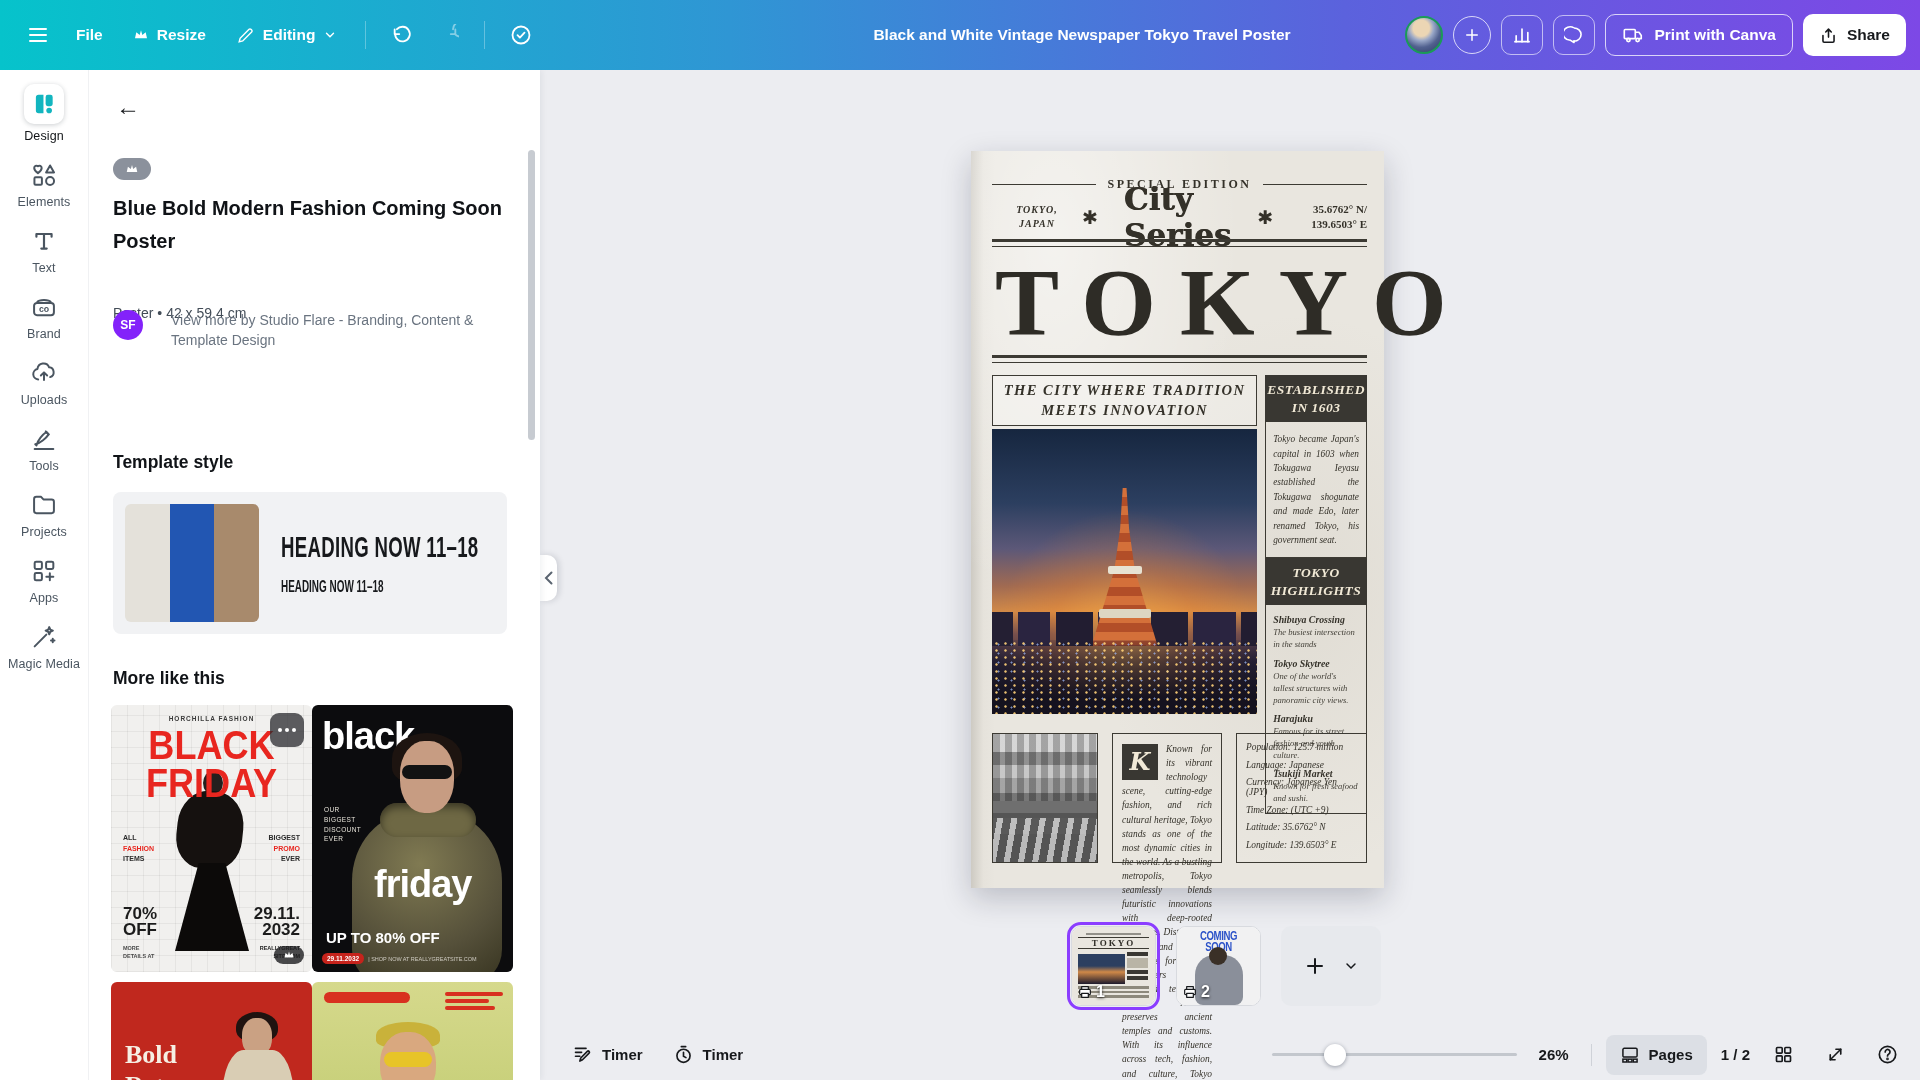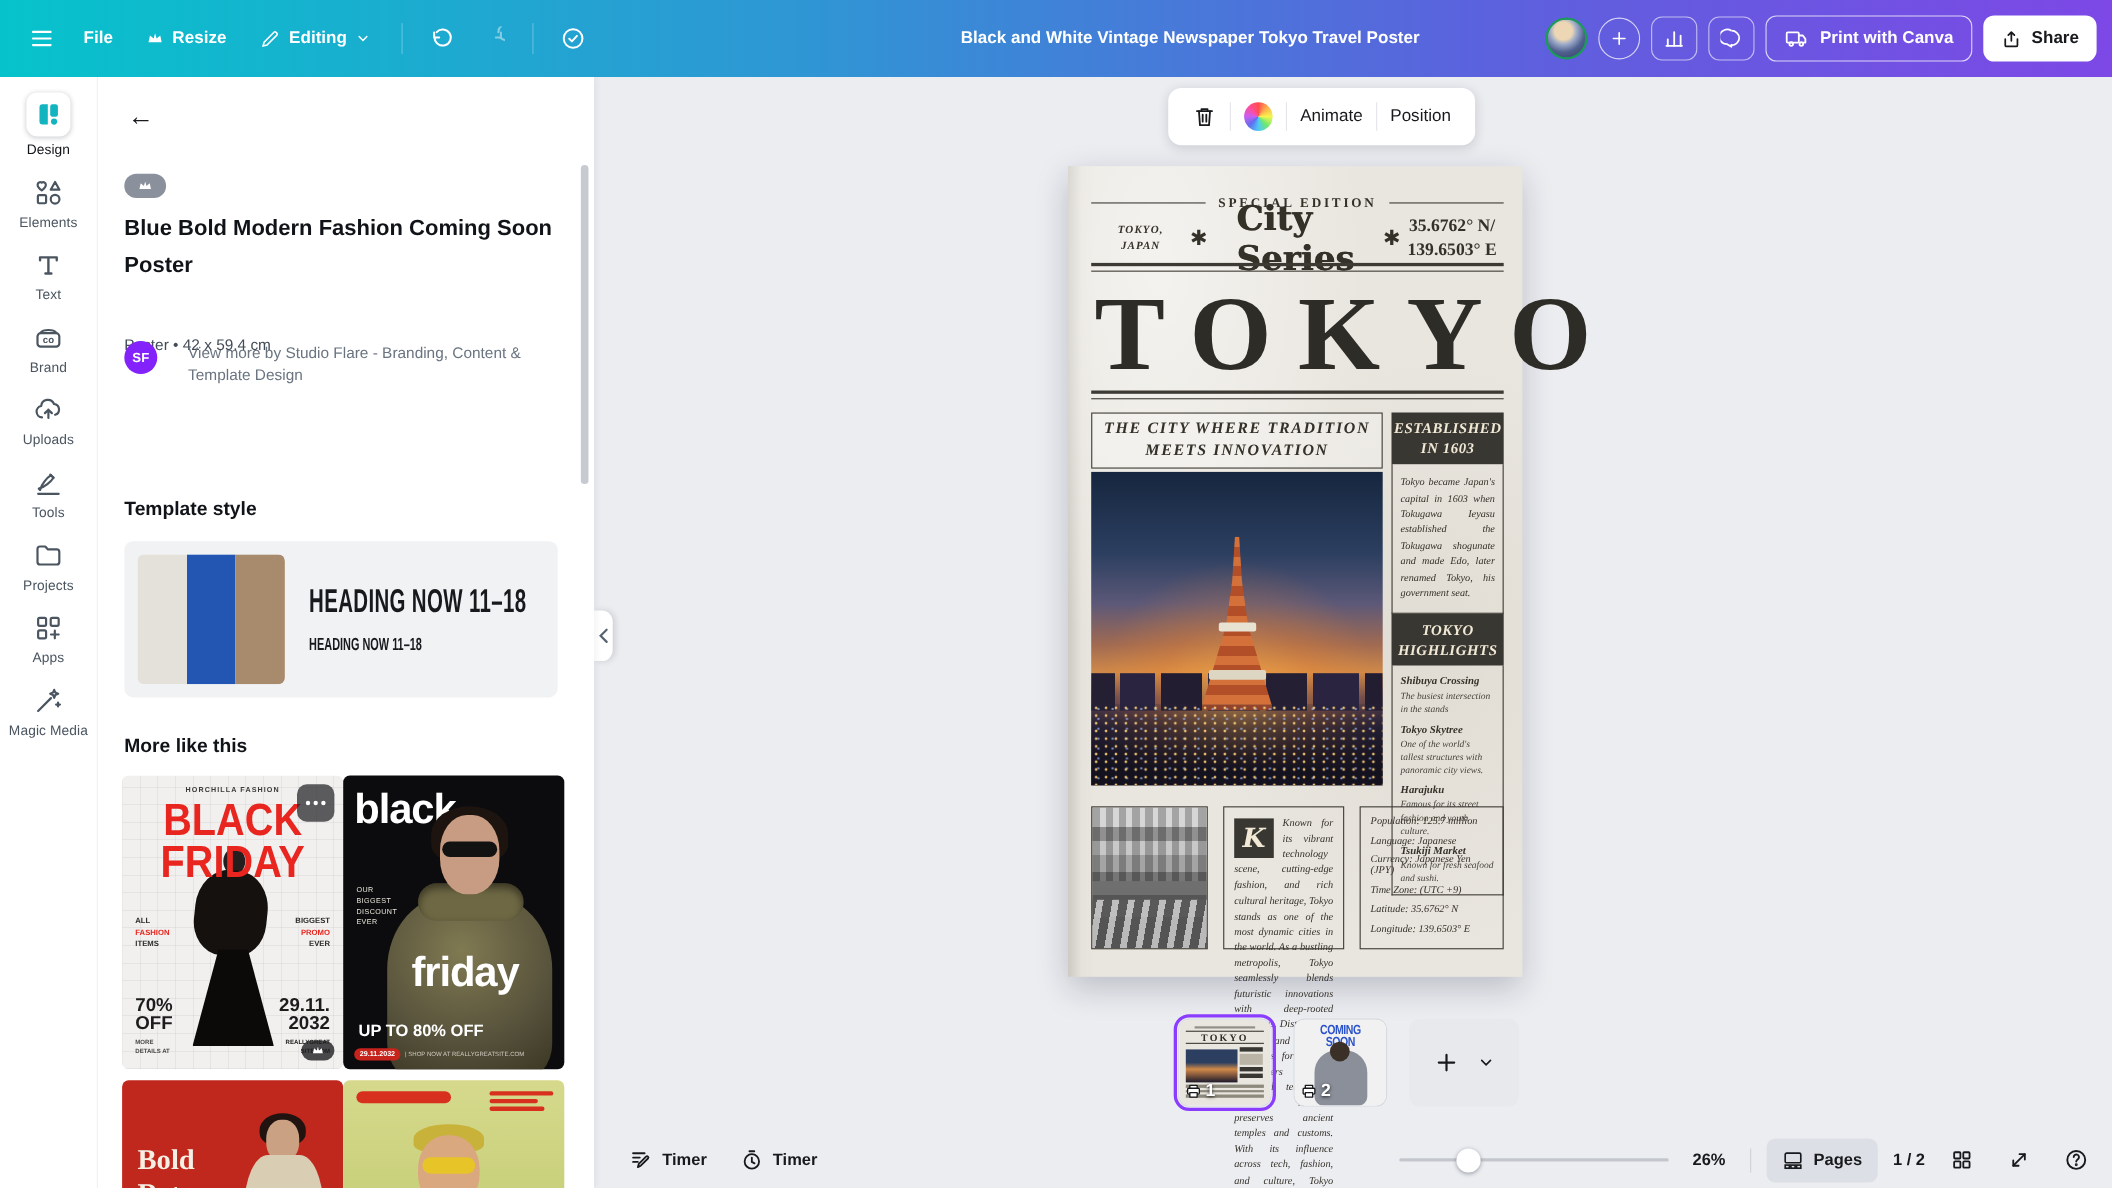--- a/index.html
+++ b/index.html
@@ -169,21 +169,21 @@
   .p-kicker-row .rule { flex:1; height:1.6px; background:#3c3a33; }
   .p-kicker { font-size:12px; font-weight:700; letter-spacing:2.5px; }
   .p-masthead { position:absolute; left:21px; right:17px; top:44px; height:44px;
     display:flex; align-items:center; }
   .p-loc { width:92px; font-size:10px; font-weight:700; font-style:italic; letter-spacing:1px;
     text-align:center; white-space:pre-line; line-height:1.4; }
   .p-series-wrap { flex:1; display:flex; align-items:center; justify-content:center; gap:26px; }
   .p-star { font-size:19px; }
   .p-series { font-size:31px; font-weight:700; font-family:"DejaVu Serif", serif;
     text-shadow:.6px 0 0 #343129; }
-  .p-coords { width:96px; font-size:16px; font-weight:700; text-align:center; white-space:pre-line; line-height:1.4; }
+  .p-coords { width:96px; font-size:11px; font-weight:700; text-align:right; white-space:pre-line; line-height:1.4; }
   .p-dblrule { position:absolute; left:21px; right:17px; height:8px;
     border-top:3.5px solid #3c3a33; border-bottom:1.6px solid #3c3a33; }
   .p-title { position:absolute; left:0; right:0; top:96px; text-align:center; font-size:96px; font-weight:700;
     letter-spacing:24px; text-indent:24px; color:#2e2c26; }
   .p-main { position:absolute; left:21px; right:17px; top:224px; height:339px; display:flex; gap:8px; }
   .p-left { width:344px; display:flex; flex-direction:column; }
   .p-headline { border:1.6px solid #3c3a33; background:rgba(255,255,255,.25); text-align:center;
     font-size:14.5px; font-weight:700; font-style:italic; letter-spacing:1.5px; line-height:1.35;
     padding:5px 4px; white-space:pre-line; }
   .p-photo { margin-top:3px; flex:1; position:relative; overflow:hidden;
@@ -566,38 +566,20 @@
   <div class="panel-scrollbar"></div>
 </div>
 
 <div class="canvas">
   <div class="collapse-handle">
     <svg width="10" height="14" viewBox="0 0 10 14" fill="none" stroke="#5a6470" stroke-width="2" stroke-linecap="round">
         <path d="M7.5 1.5L2 7l5.5 5.5"></path>
       </svg>
   </div>
 
-  <div class="float-toolbar">
-    <div class="ft-btn">
-      <svg width="22" height="22" viewBox="0 0 24 24" fill="none" stroke="#17191c" stroke-width="1.8" stroke-linecap="round" stroke-linejoin="round">
-          <path d="M4.5 6.5h15"></path>
-          <path d="M9 6.5V4.5h6v2"></path>
-          <path d="M6.5 6.5l1 14h9l1-14"></path>
-          <path d="M10.2 10v7M13.8 10v7"></path>
-        </svg>
-    </div>
-    <div class="ft-sep"></div>
-    <div class="ft-btn">
-        <span class="colorwheel"></span>
-      </div>
-    <div class="ft-sep"></div>
-    <div class="ft-btn">Animate</div>
-    <div class="ft-sep"></div>
-    <div class="ft-btn">Position</div>
-  </div>
 
   <div class="poster">
     <div class="p-kicker-row">
       <span class="rule"></span>
       <span class="p-kicker">SPECIAL EDITION</span>
       <span class="rule"></span>
     </div>
     <div class="p-masthead">
       <div class="p-loc" style="white-space: pre-line;">TOKYO,
 JAPAN</div>

